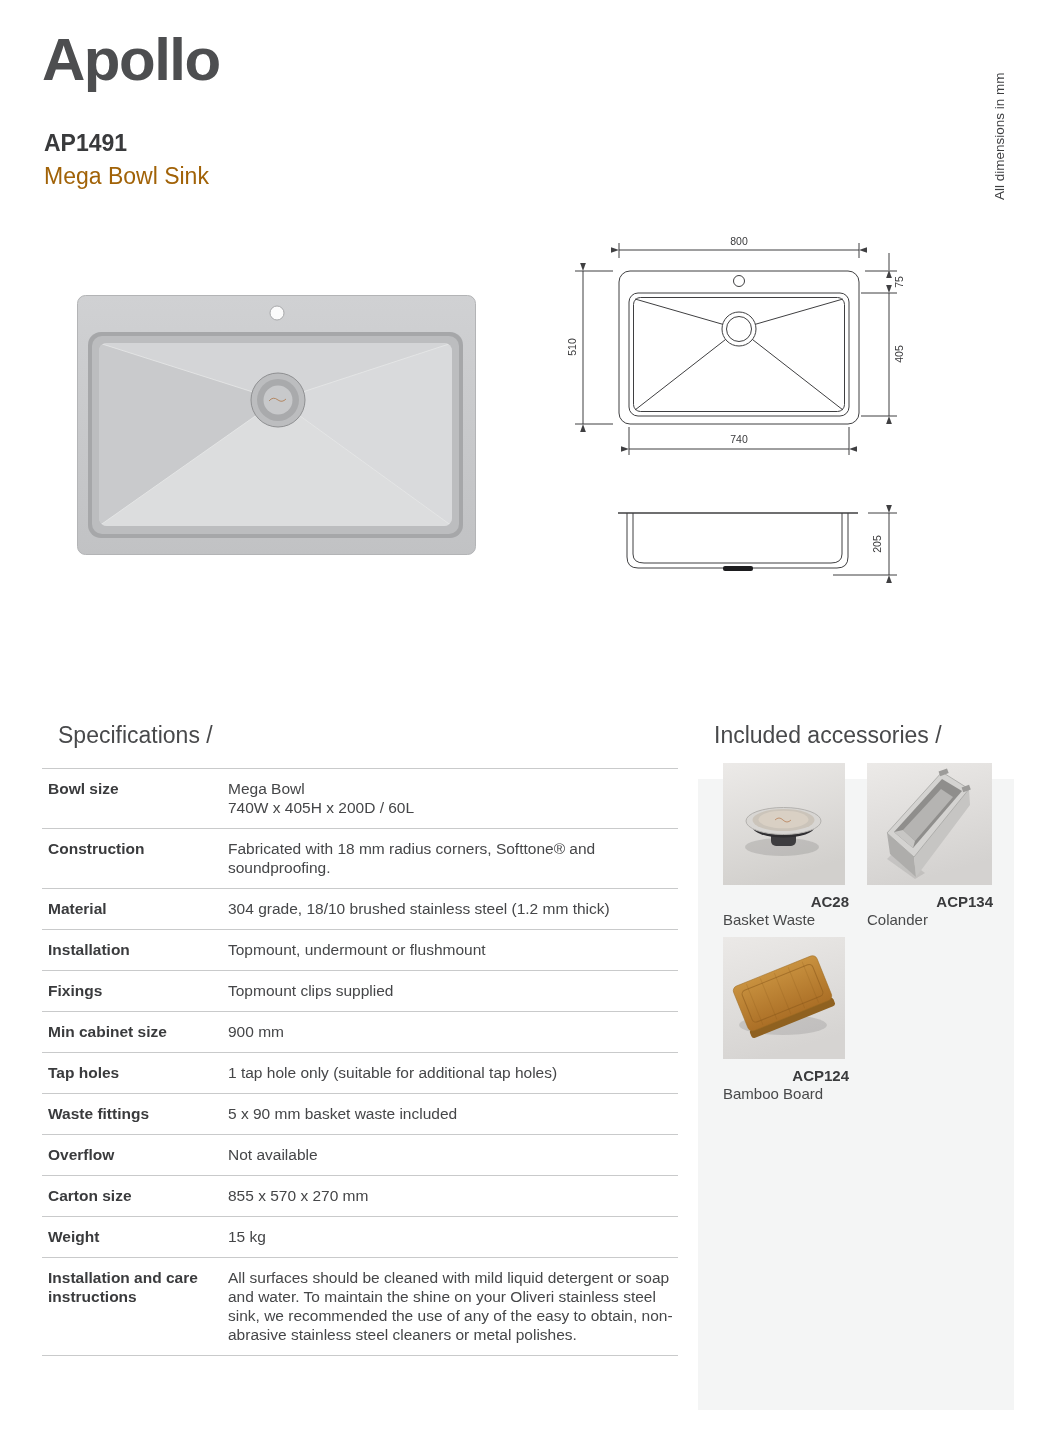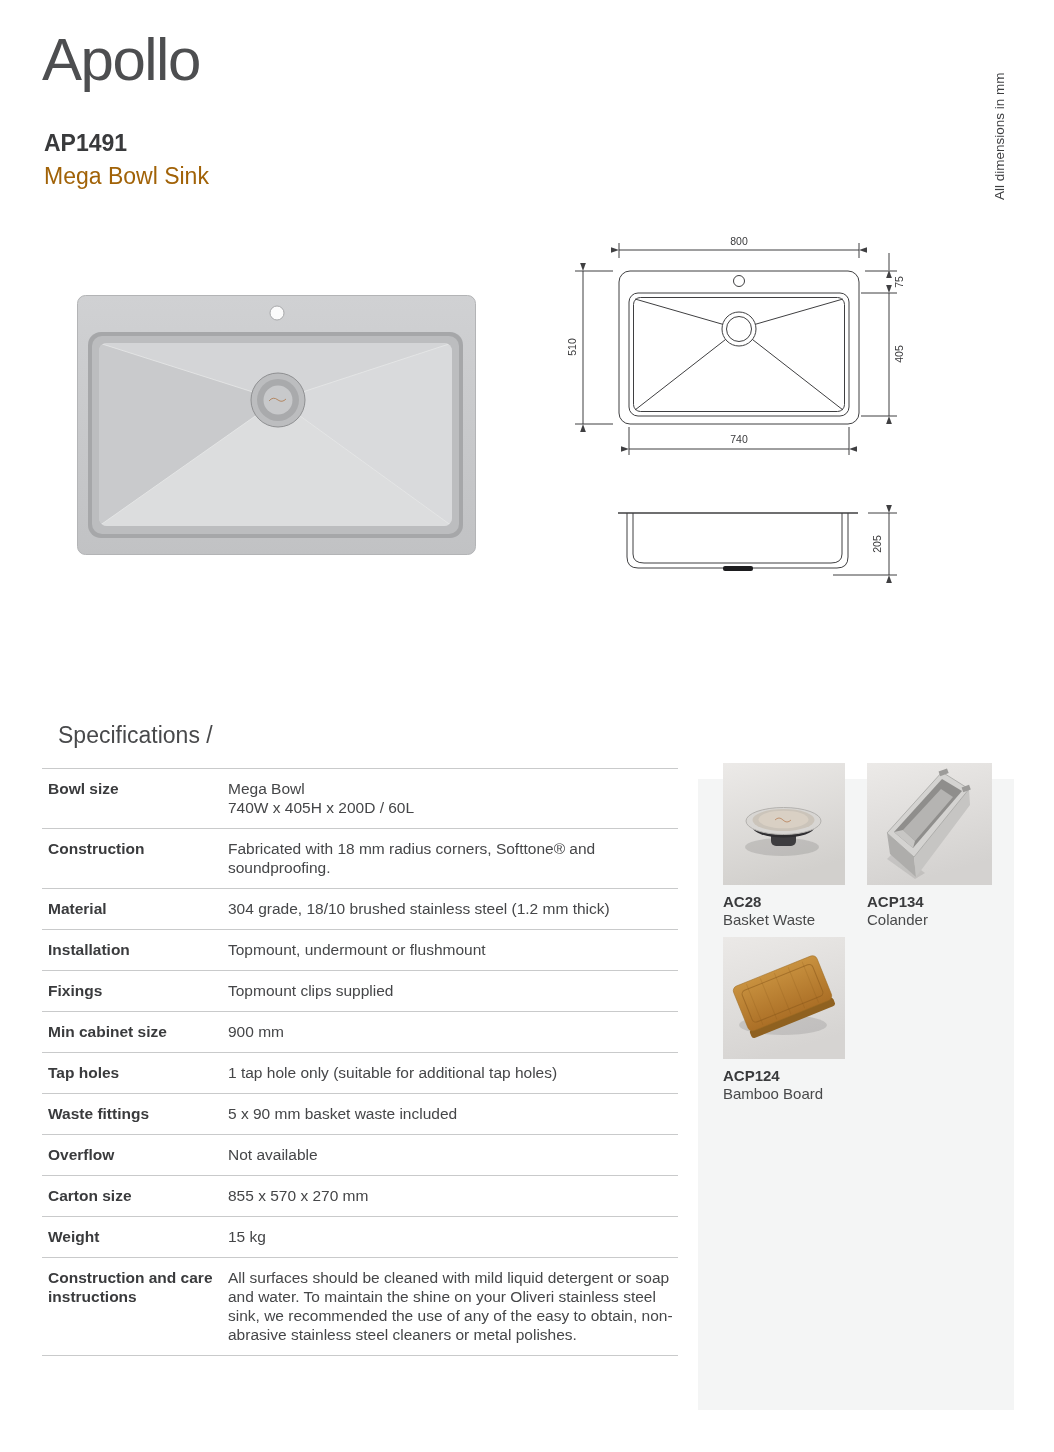--- a/index.html
+++ b/index.html
@@ -1,20 +1,20 @@
 <!DOCTYPE html>
 <html><head>
 <meta charset="utf-8">
 <style>
   html,body{margin:0;padding:0;background:#ffffff;}
   #root{position:relative;width:1054px;height:1452px;background:#fff;
         font-family:"Liberation Sans",sans-serif;overflow:hidden;color:#414244;}
 
   .title{position:absolute;left:42px;top:30px;font-size:60px;letter-spacing:-1.5px;
-         color:#4d4e50;font-weight:400;line-height:1;}
+         color:#4d4e50;font-weight:700;line-height:1;}
   .model{position:absolute;left:44px;top:130px;font-size:23px;font-weight:bold;color:#393a3c;}
   .subtitle{position:absolute;left:44px;top:163px;font-size:23px;color:#a16207;}
   .dims-note{position:absolute;left:992px;top:40px;height:160px;writing-mode:vertical-rl;
              transform:rotate(180deg);font-size:13.5px;color:#3d3e40;white-space:nowrap;}
 
   .photo{position:absolute;left:77px;top:295px;}
   .plan{position:absolute;left:565px;top:231px;}
   .side{position:absolute;left:565px;top:495px;}
 
   h2{font-size:23px;font-weight:400;color:#48494b;margin:16px;line-height:27px;}
@@ -27,21 +27,21 @@
   .specs td.lbl{width:172px;font-weight:bold;color:#3a3b3d;padding-left:6px;padding-right:8px;}
   .specs td.val{color:#454648;white-space:pre-line;}
 
   .acc{position:absolute;left:698px;top:706px;width:316px;height:704px;}
   .acc-panel{position:absolute;left:0;top:73px;width:316px;height:631px;background:#f4f5f5;}
   .acc-card{position:absolute;width:126px;}
   .acc-card svg{display:block;}
   .card-1{left:25px;top:57px;}
   .card-2{left:169px;top:57px;}
   .card-3{left:25px;top:231px;}
-  .acc-code{font-weight:bold;font-size:15px;color:#3a3b3d;margin-top:8px;line-height:18px;}
+  .acc-code{font-weight:bold;font-size:15px;color:#3a3b3d;margin-top:8px;line-height:18px;text-align:right;}
   .acc-name{font-size:15px;color:#48494a;line-height:18px;}
 
   svg text.dim{font-family:"Liberation Sans",sans-serif;font-size:10.5px;fill:#3a3a3c;}
 </style>
 </head>
 <body>
 
 <div id="root">
 
   <div class="title">Apollo</div>
@@ -195,28 +195,29 @@
           </tr>
           <tr>
             <td class="lbl">Carton size</td>
             <td class="val">855 x 570 x 270 mm</td>
           </tr>
           <tr>
             <td class="lbl">Weight</td>
             <td class="val">15 kg</td>
           </tr>
           <tr>
-            <td class="lbl">Construction and care instructions</td>
+            <td class="lbl">Installation and care instructions</td>
             <td class="val">All surfaces should be cleaned with mild liquid detergent or soap and water. To maintain the shine on your Oliveri stainless steel sink, we recommended the use of any of the easy to obtain, non-abrasive stainless steel cleaners or metal polishes.</td>
           </tr>
         </tbody>
     </table>
   </section>
 
   <section class="acc">
+    <h2>Included accessories /</h2>
     <div class="acc-panel"></div>
 
     <div class="acc-card card-1">
       <svg width="122" height="122" viewBox="0 0 122 122">
         <defs>
           <linearGradient id="bg1" x1="0" y1="0" x2="0.3" y2="1">
             <stop offset="0" stop-color="#eceae8"></stop>
               <stop offset="1" stop-color="#d2d0cd"></stop>
           </linearGradient>
         </defs>

